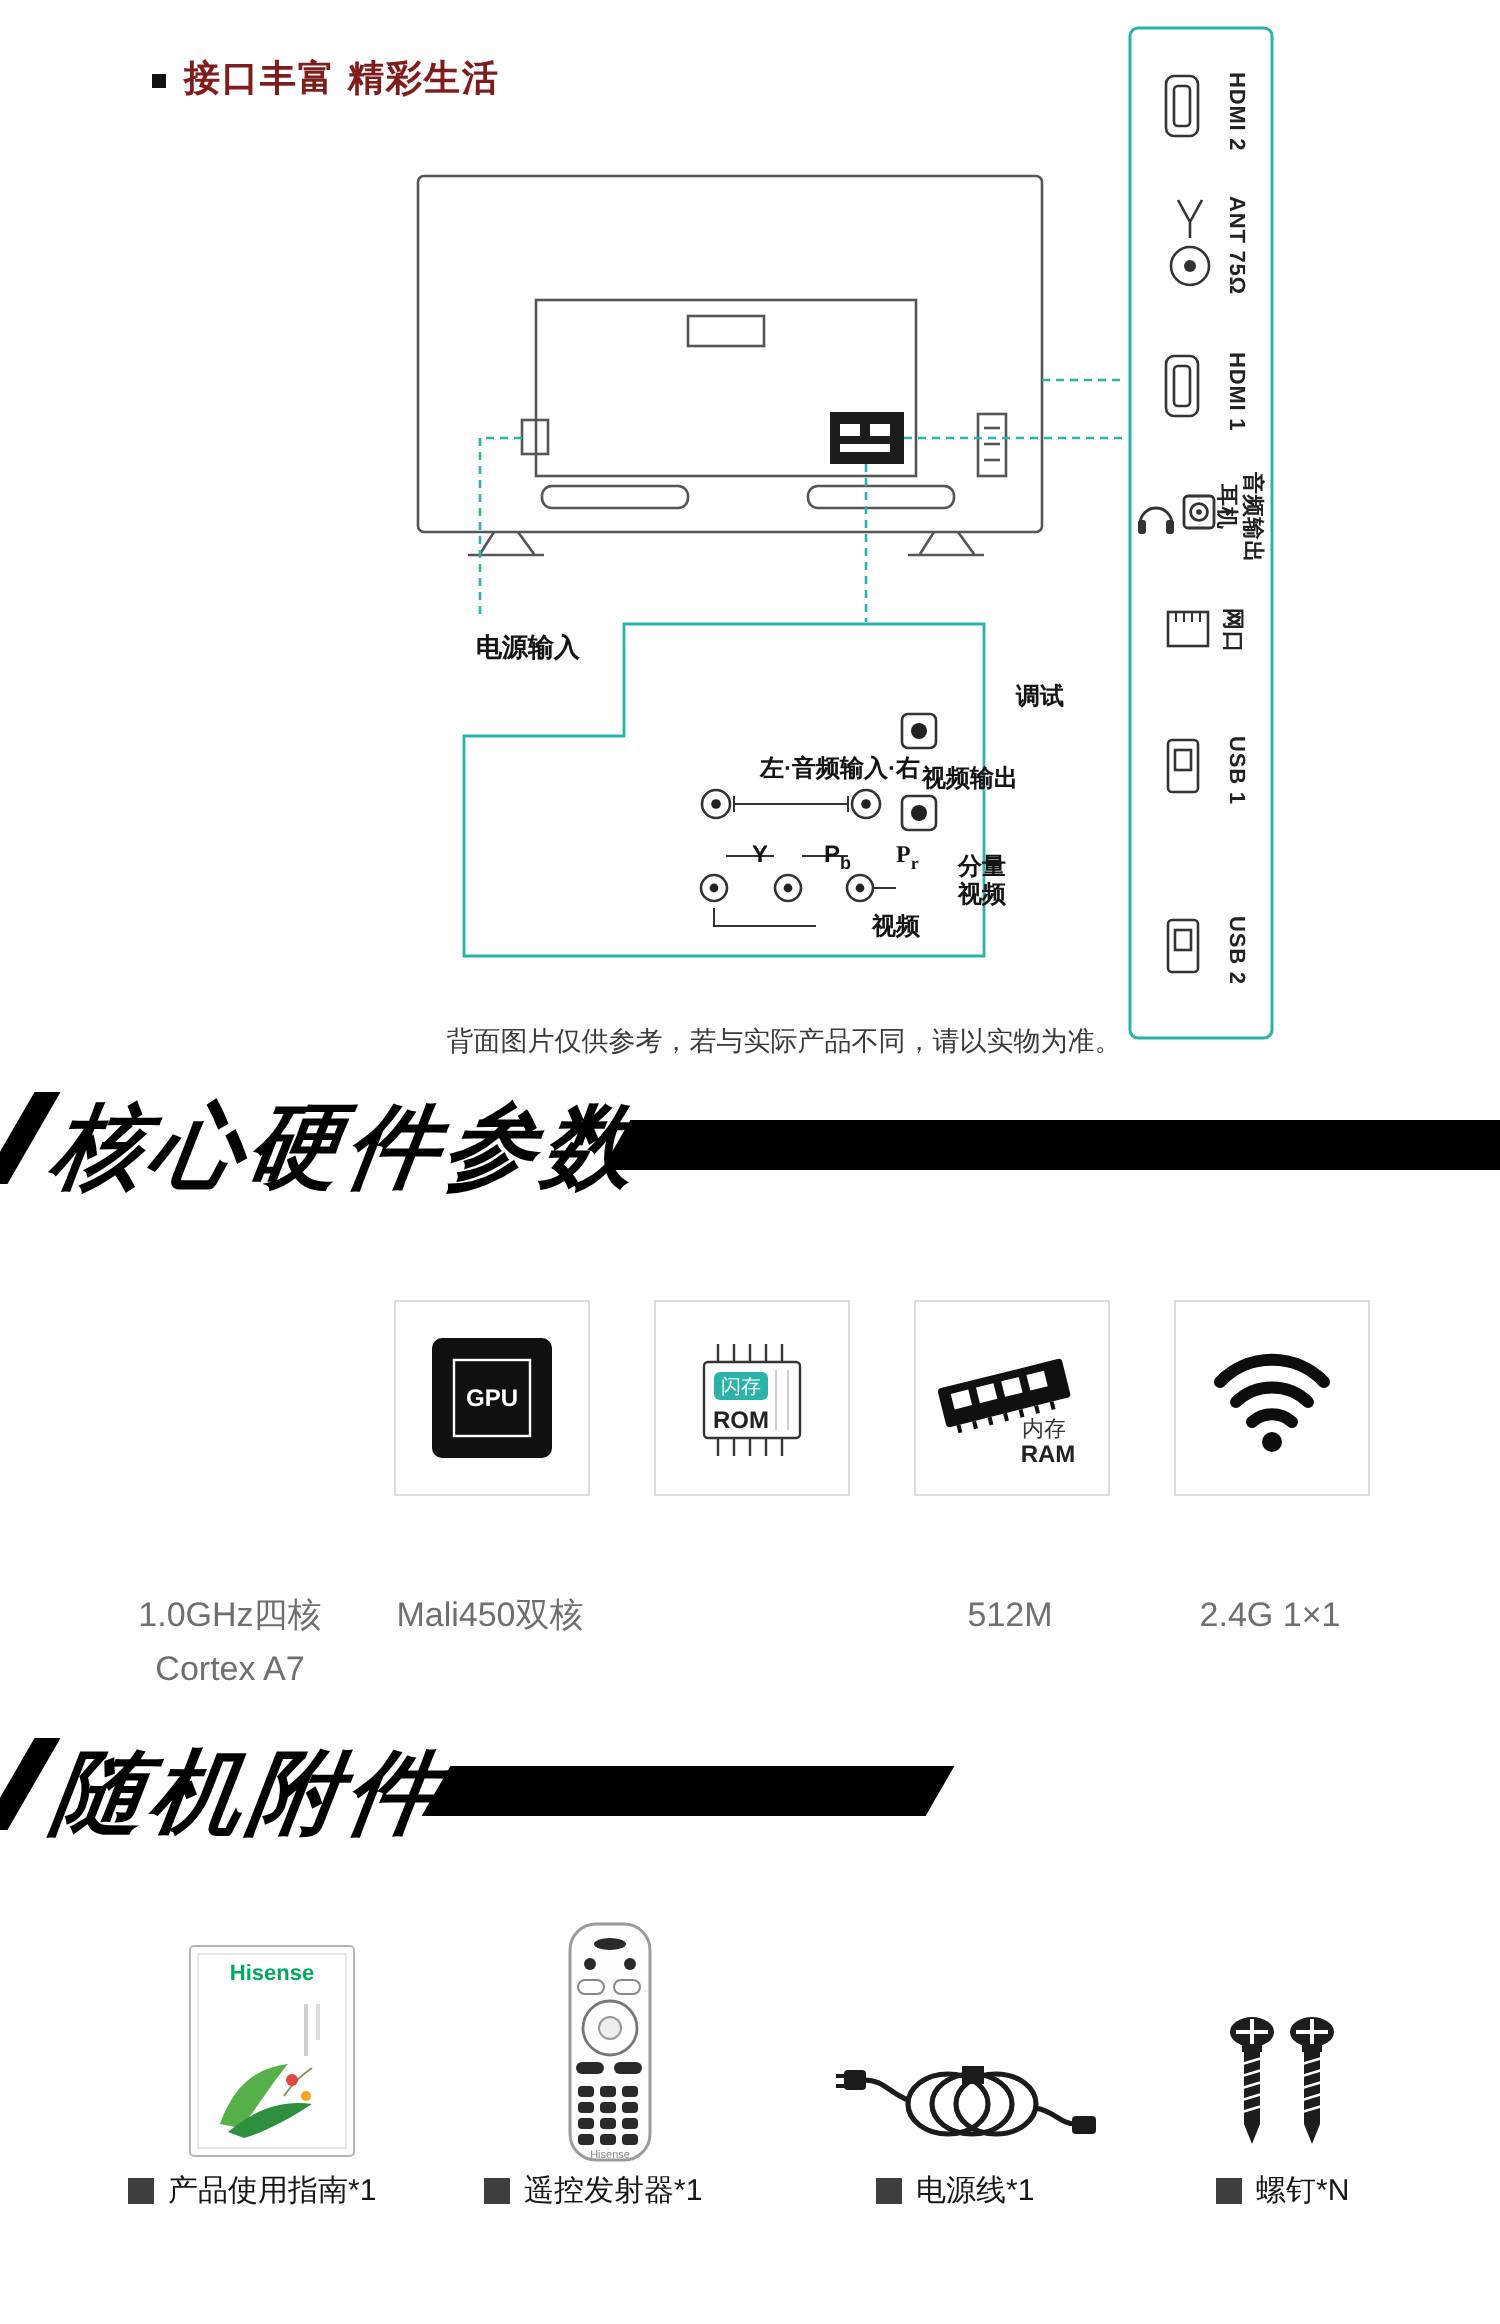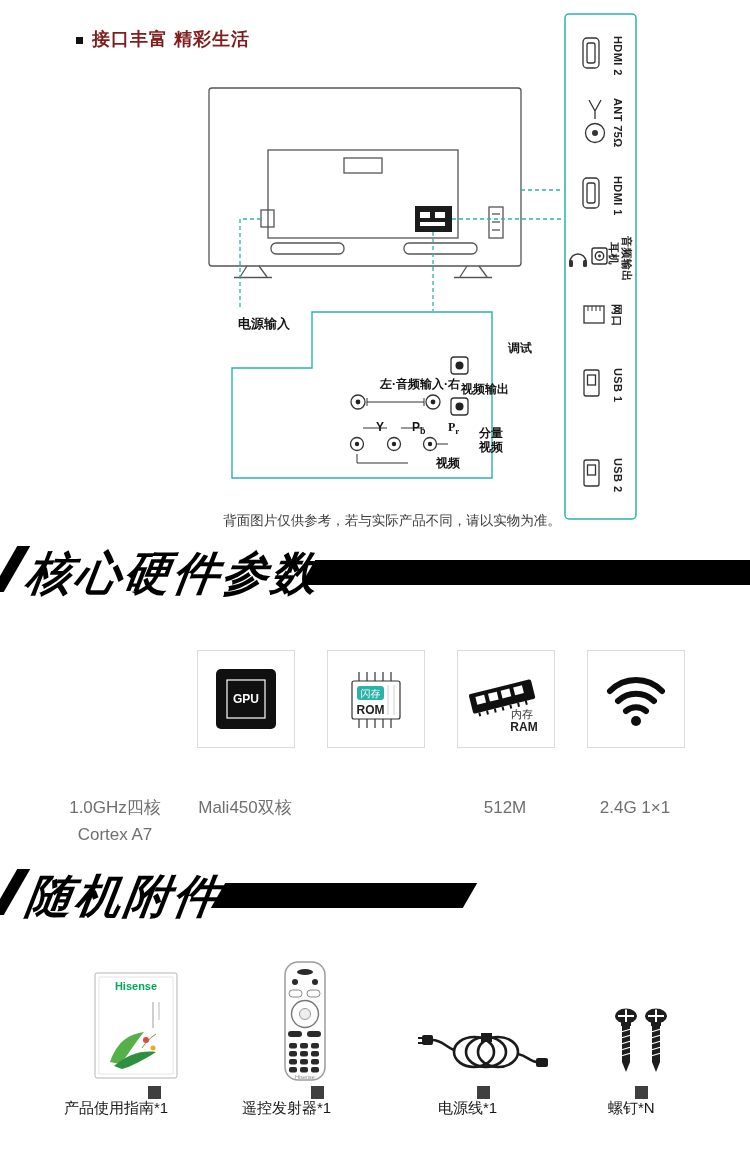--- a/index.html
+++ b/index.html
@@ -37,21 +37,21 @@
                white-space:nowrap;letter-spacing:3px;transform:skewX(-8deg);transform-origin:0 100%;}
   .banner-bar{position:absolute;height:25px;background:#000;transform:skewX(-30deg);}
 
   
   .spec-box{position:absolute;top:650px;width:96px;height:96px;border:1px solid #dcdcdc;
             background:#fff;display:flex;align-items:center;justify-content:center;}
   .spec-label{position:absolute;top:766px;width:150px;text-align:center;color:#6f6f6f;
               font-size:17px;line-height:27px;margin-top:28px;}
 
   
-  .acc-label{position:absolute;top:1086px;font-size:15px;color:#161616;display:flex;align-items:flex-end;flex-direction:column;}
+  .acc-label{position:absolute;top:1086px;font-size:15px;color:#161616;display:flex;align-items:center;}
   .acc-sq{width:13px;height:13px;background:#3f3f3f;margin-right:7px;}
 </style>
 </head>
 <body>
 
 <div class="page">
 
   <div class="sec-header">
     <span class="sq"></span>
     <span class="sec-title">接口丰富 精彩生活</span>

